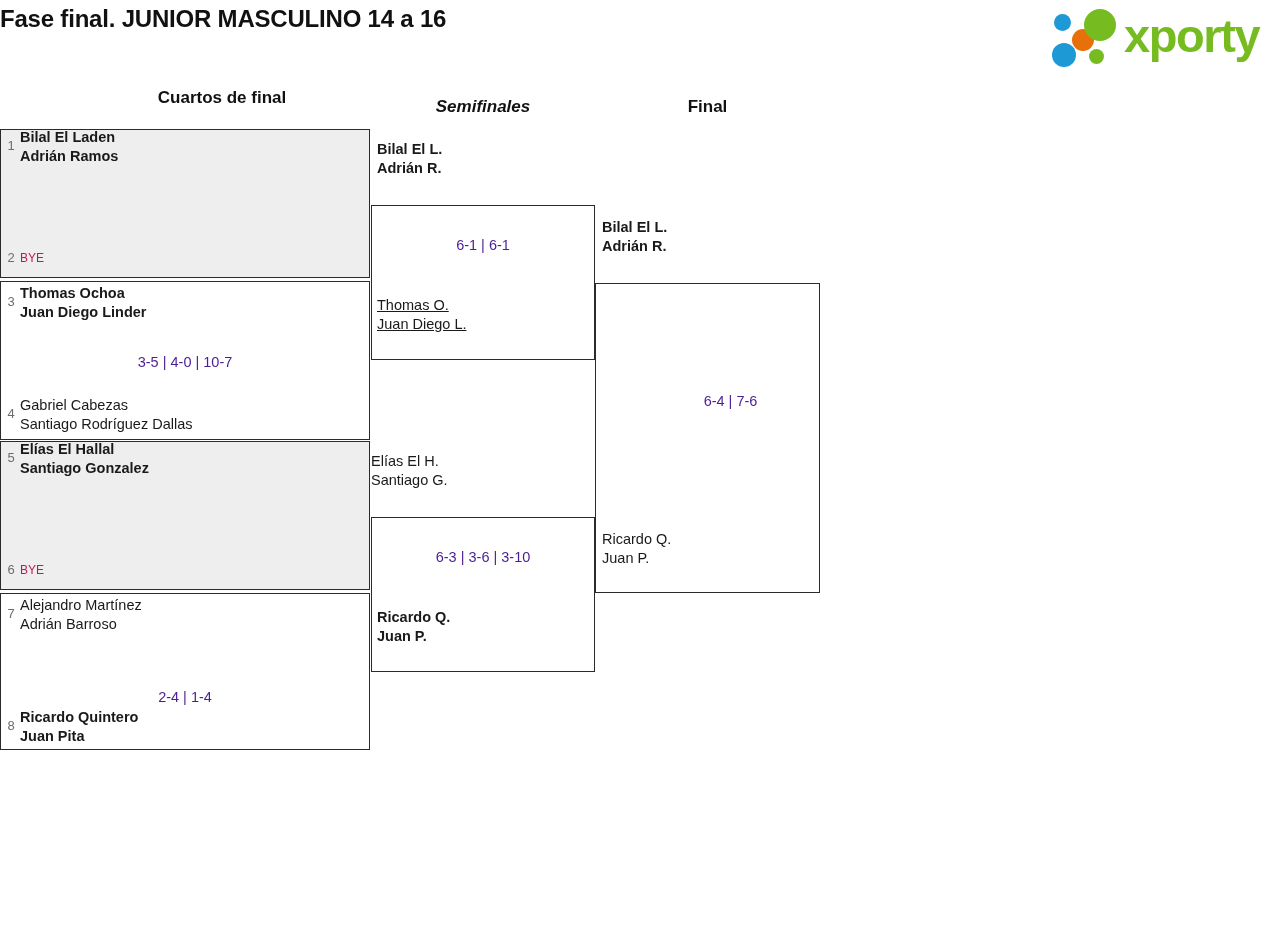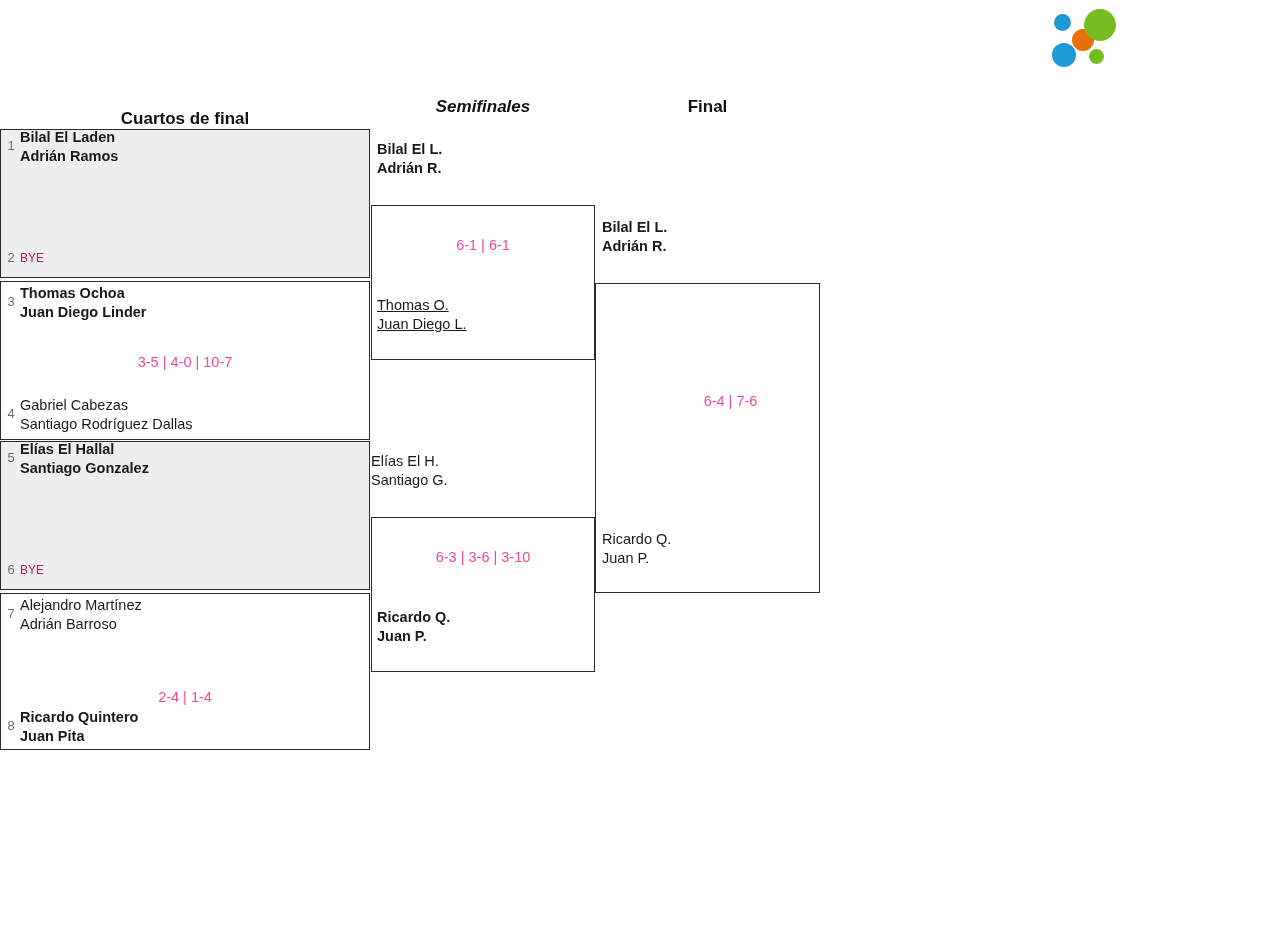--- a/index.html
+++ b/index.html
@@ -110,40 +110,42 @@
     line-height: 18.5px;
     color: #be185d;
     padding-top: 0px;
   }
 
   
   .score {
     position: absolute;
     font-size: 14.5px;
     line-height: 18px;
-    color: #ec4899;
+    color: #4c1d95;
     text-align: center;
     white-space: nowrap;
   }
 </style>
 </head>
 <body>
 
 <div id="header-title">
+  <div class="title-line">Fase final. JUNIOR MASCULINO 14 a 16</div>
 </div>
 
 <div id="brand-logo">
   <span class="dot" style="left:2px; top:8px; width:17px; height:17px; background:#1d9ad6;"></span>
   <span class="dot" style="left:20px; top:23px; width:22px; height:22px; background:#e8700a;"></span>
   <span class="dot" style="left:32px; top:3px; width:32px; height:32px; background:#76bc21;"></span>
   <span class="dot" style="left:0px; top:37px; width:24px; height:24px; background:#1d9ad6;"></span>
   <span class="dot" style="left:37px; top:43px; width:15px; height:15px; background:#76bc21;"></span>
-</div>
-
-<div class="round-header" style="left:0px; top:109px; width:370px;">Cuartos de final</div>
+  <span class="wordmark">xporty</span>
+</div>
+
+<div class="round-header" style="left:0px; top:88px; width:370px;padding-left:37px;">Cuartos de final</div>
 <div class="round-header" style="left:371px; top:97px; width:224px;font-style:italic;">Semifinales</div>
 <div class="round-header" style="left:595px; top:97px; width:225px;">Final</div>
 
 <div class="match-box shaded" style="left:0px; top:129px; width:370px; height:149px;"></div>
 <div class="team" style="left:2px; top:128px;">
   <span class="seed">1</span>
   <span class="players winner">
     <span class="p">Bilal El Laden</span>
     <span class="p">Adrián Ramos</span>
   </span>

